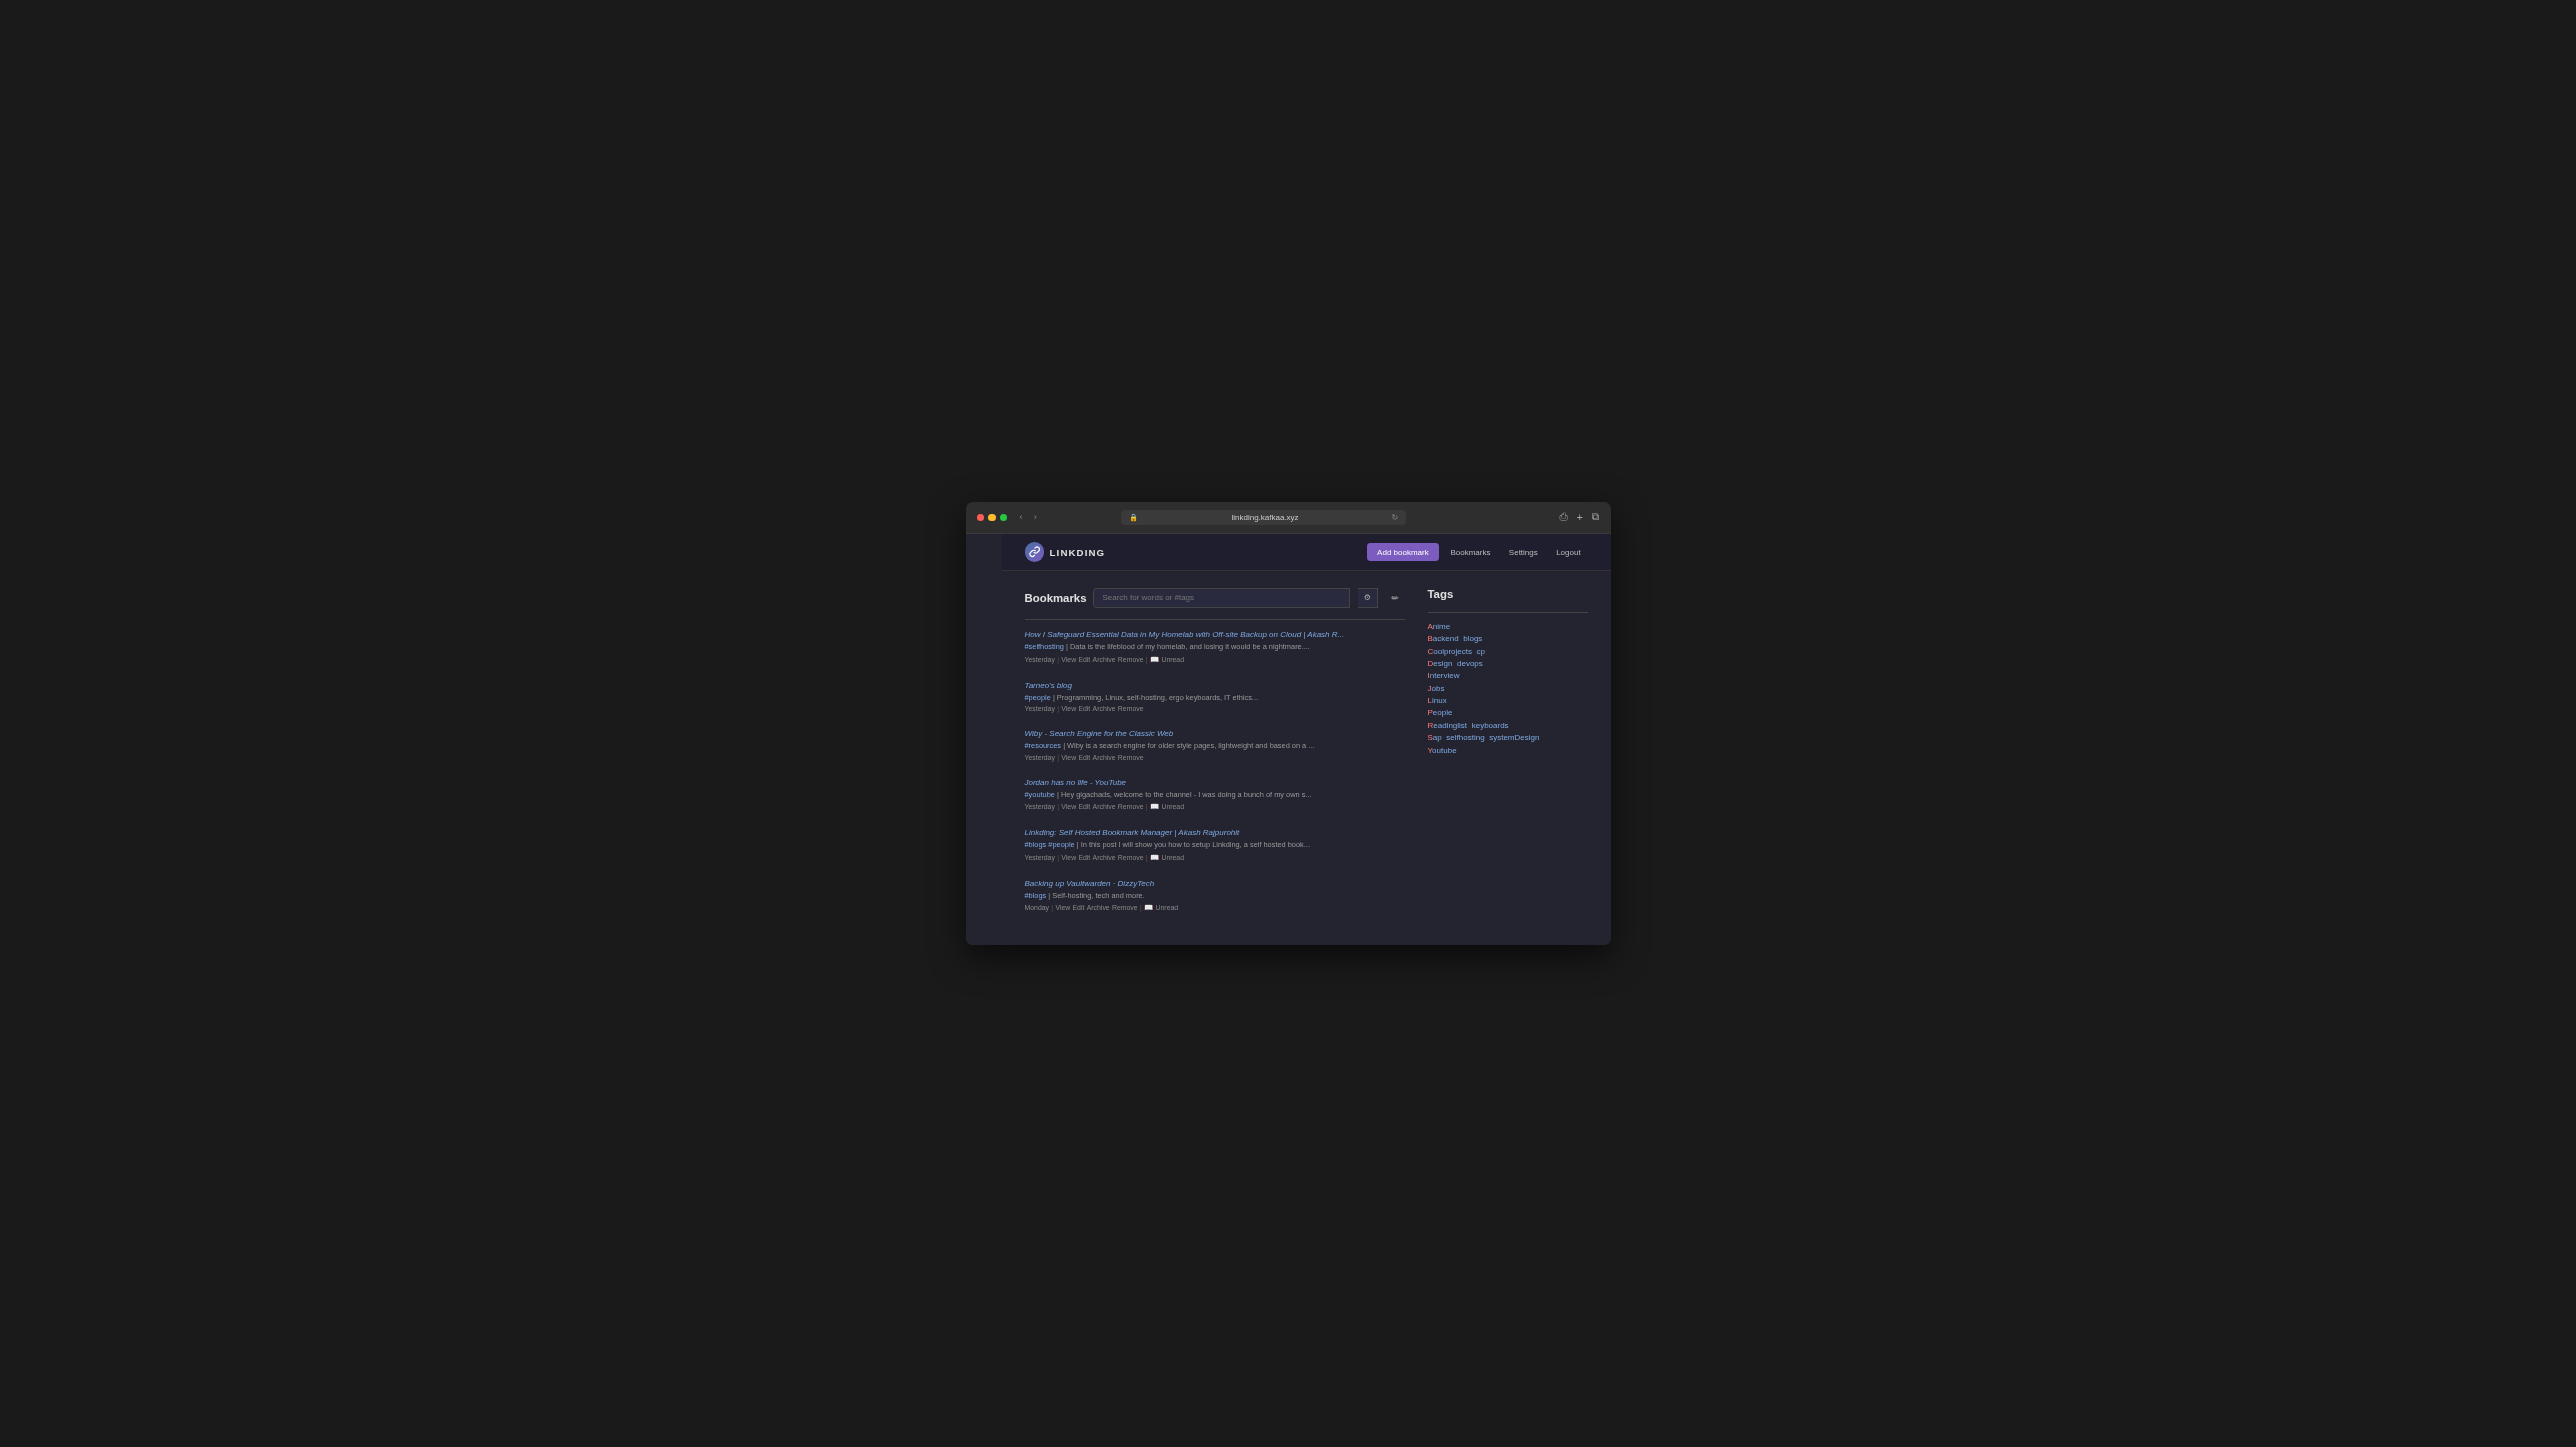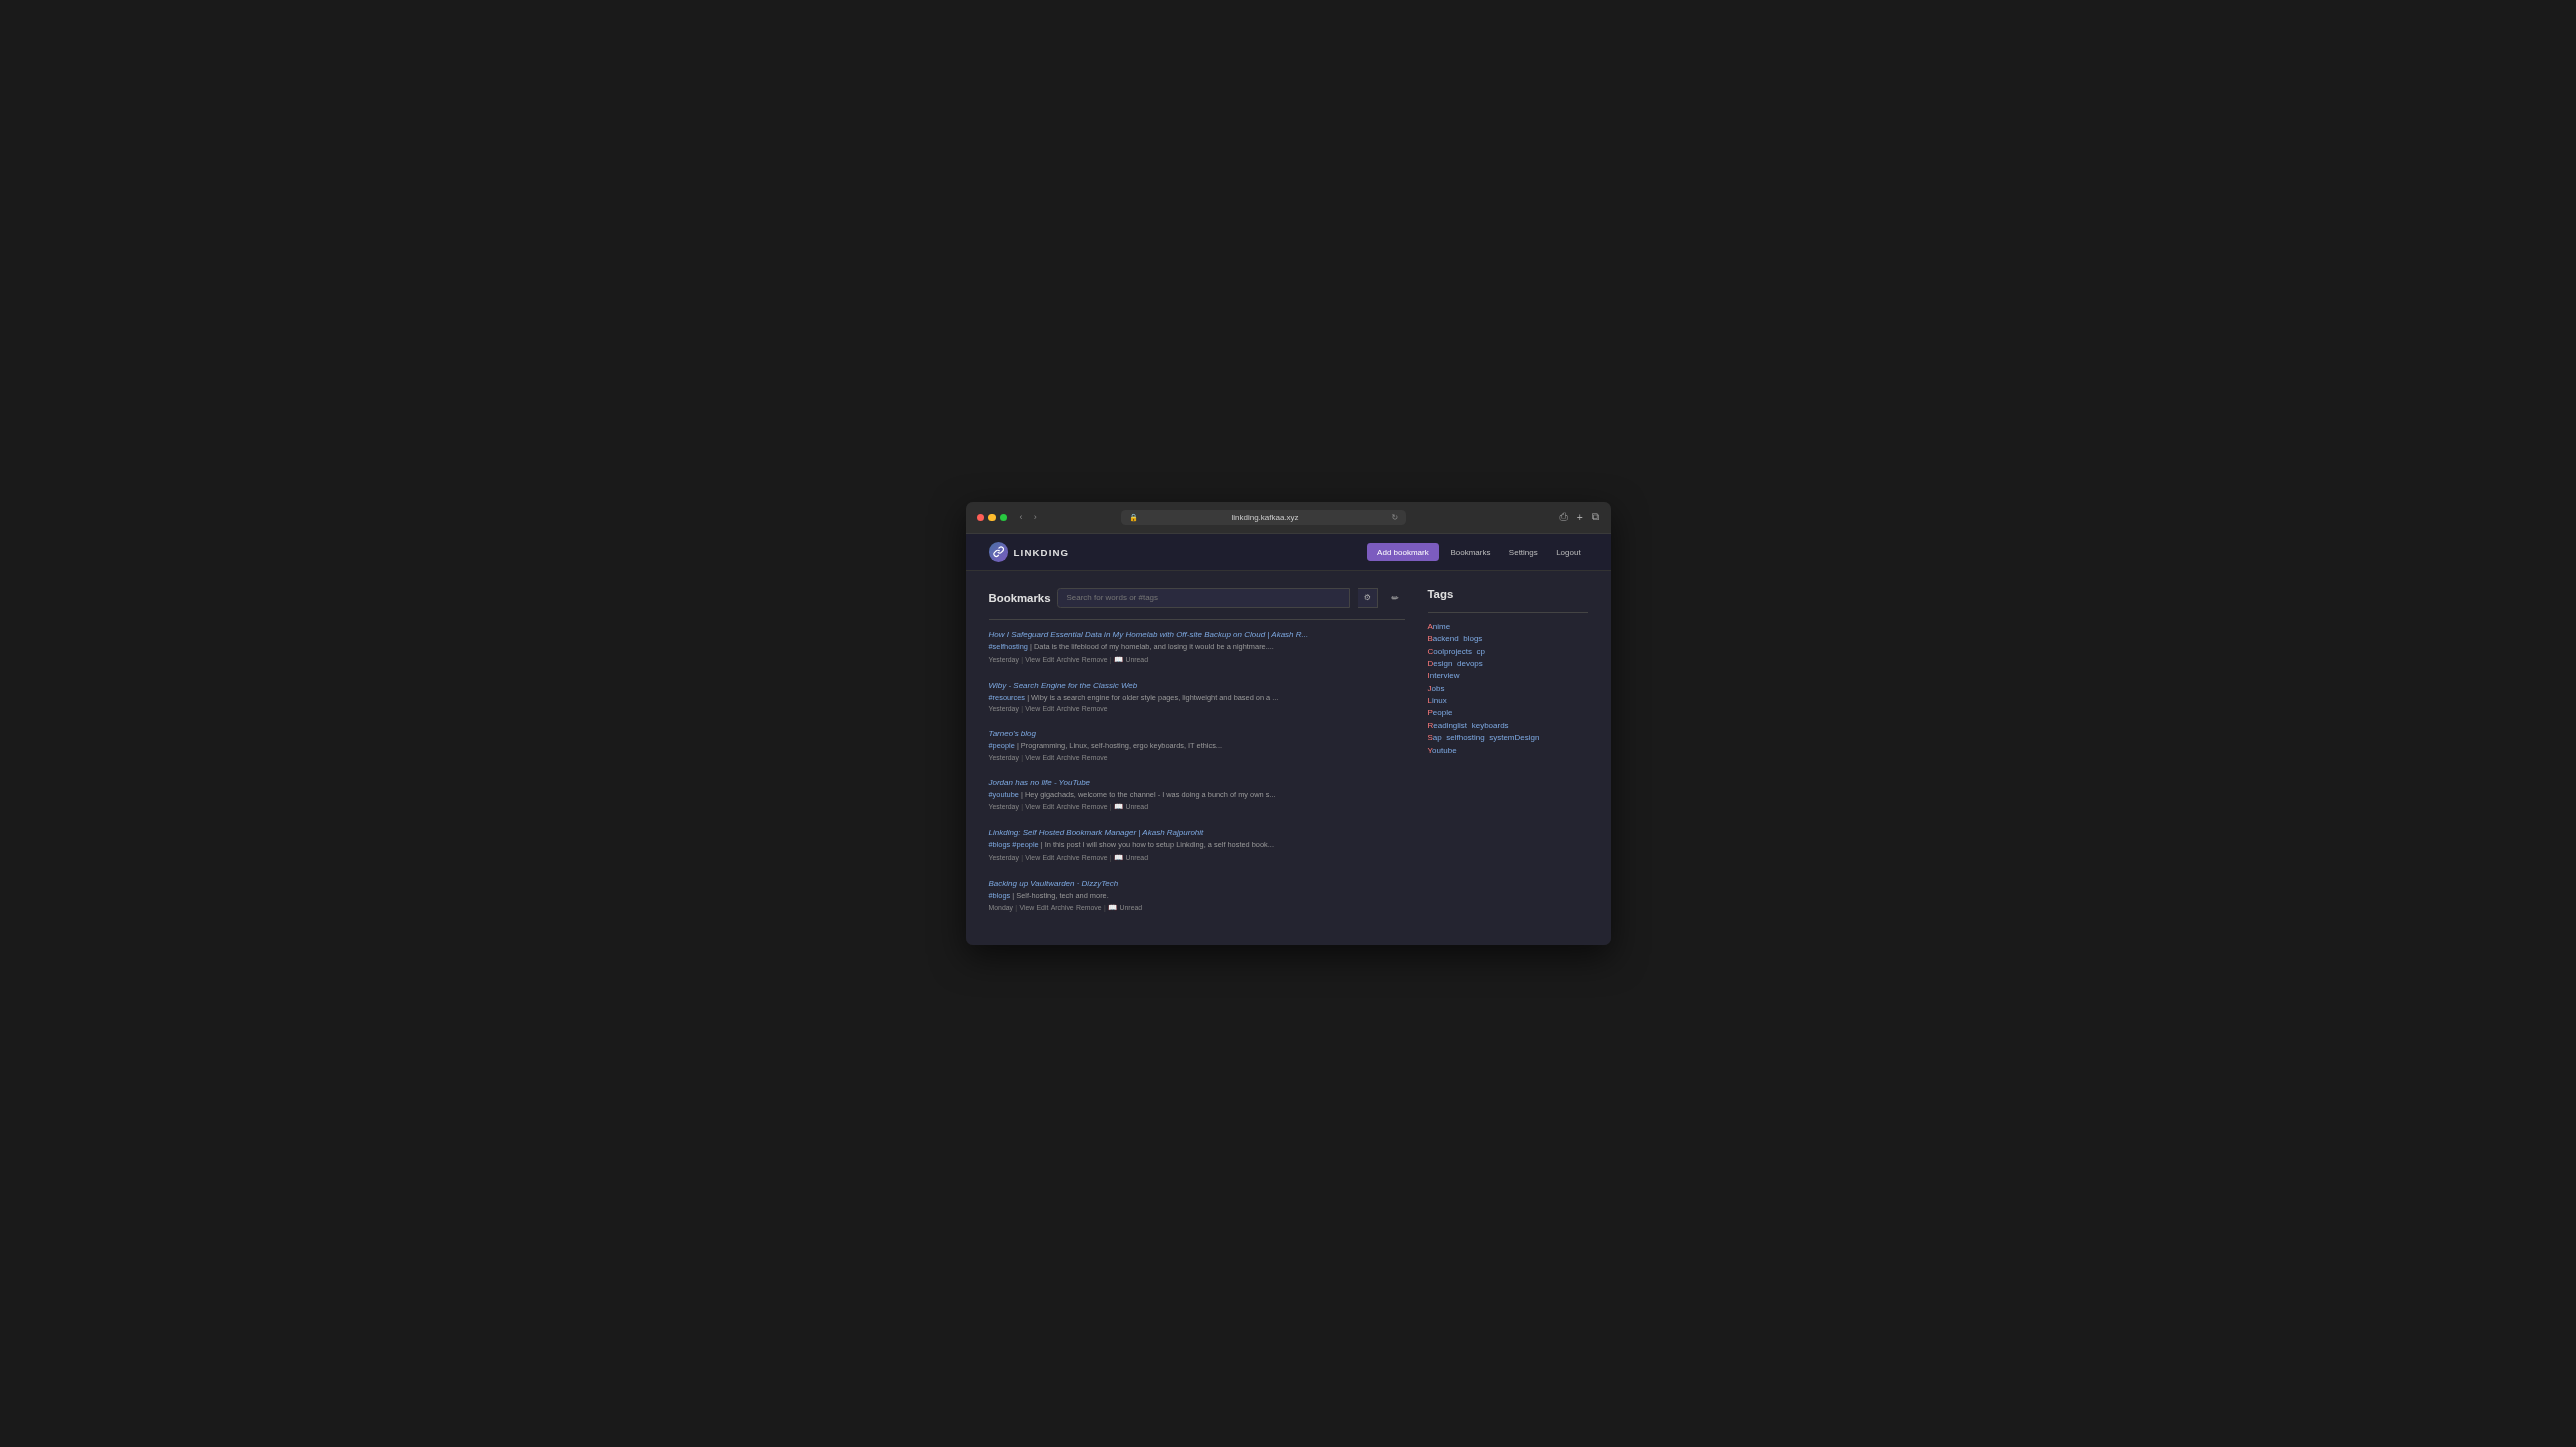--- a/index.html
+++ b/index.html
@@ -87,20 +87,21 @@
       border: none;
       color: #aaa;
       font-size: 10.3px;
       cursor: pointer;
     }
     
     .app-content {
       background: #1e1e2e;
       min-height: 377px;
       background: #242430;
+      padding-left: 36px;
     }
     
     .navbar {
       display: flex;
       align-items: center;
       padding: 8px 23px;
       border-bottom: 0.6px solid #333;
       background: #1e1e2e;
     }
     .logo-area {
@@ -370,40 +371,40 @@
             <a class="action-link">Remove</a>
             <span class="action-sep">|</span>
             <span class="unread-badge">
               <span class="unread-icon">📖</span>
               <span>Unread</span>
             </span>
           </div>
         </div>
 
         <div class="bookmark-item">
+          <a class="bookmark-title">Tarneo's blog</a>
+          <div class="bookmark-meta">
+            <a class="tag-link">#people</a>
+            <span> | Programming, Linux, self-hosting, ergo keyboards, IT ethics...</span>
+          </div>
+          <div class="bookmark-actions">
+            <span>Yesterday</span>
+            <span class="action-sep">|</span>
+            <a class="action-link">View</a>
+            <a class="action-link">Edit</a>
+            <a class="action-link">Archive</a>
+            <a class="action-link">Remove</a>
+          </div>
+        </div>
+
+        <div class="bookmark-item">
           <a class="bookmark-title">Wiby - Search Engine for the Classic Web</a>
           <div class="bookmark-meta">
             <a class="tag-link">#resources</a>
             <span> | Wiby is a search engine for older style pages, lightweight and based on a ...</span>
-          </div>
-          <div class="bookmark-actions">
-            <span>Yesterday</span>
-            <span class="action-sep">|</span>
-            <a class="action-link">View</a>
-            <a class="action-link">Edit</a>
-            <a class="action-link">Archive</a>
-            <a class="action-link">Remove</a>
-          </div>
-        </div>
-
-        <div class="bookmark-item">
-          <a class="bookmark-title">Tarneo's blog</a>
-          <div class="bookmark-meta">
-            <a class="tag-link">#people</a>
-            <span> | Programming, Linux, self-hosting, ergo keyboards, IT ethics...</span>
           </div>
           <div class="bookmark-actions">
             <span>Yesterday</span>
             <span class="action-sep">|</span>
             <a class="action-link">View</a>
             <a class="action-link">Edit</a>
             <a class="action-link">Archive</a>
             <a class="action-link">Remove</a>
           </div>
         </div>

